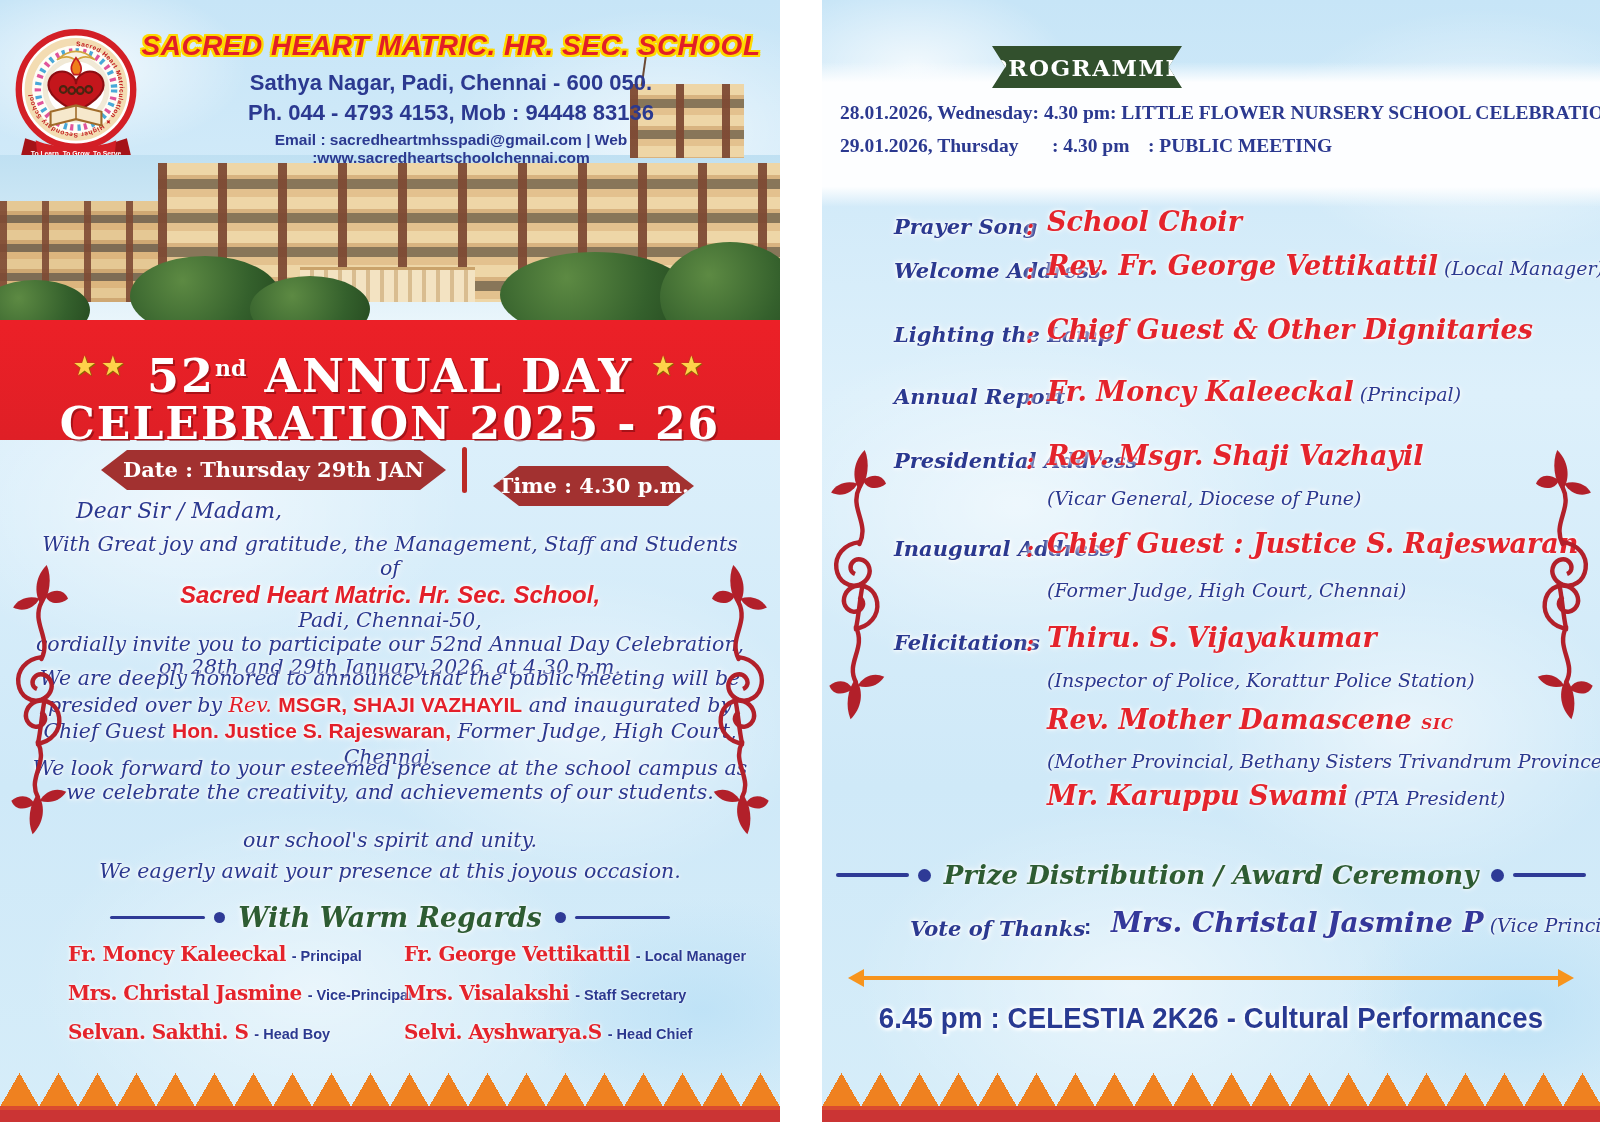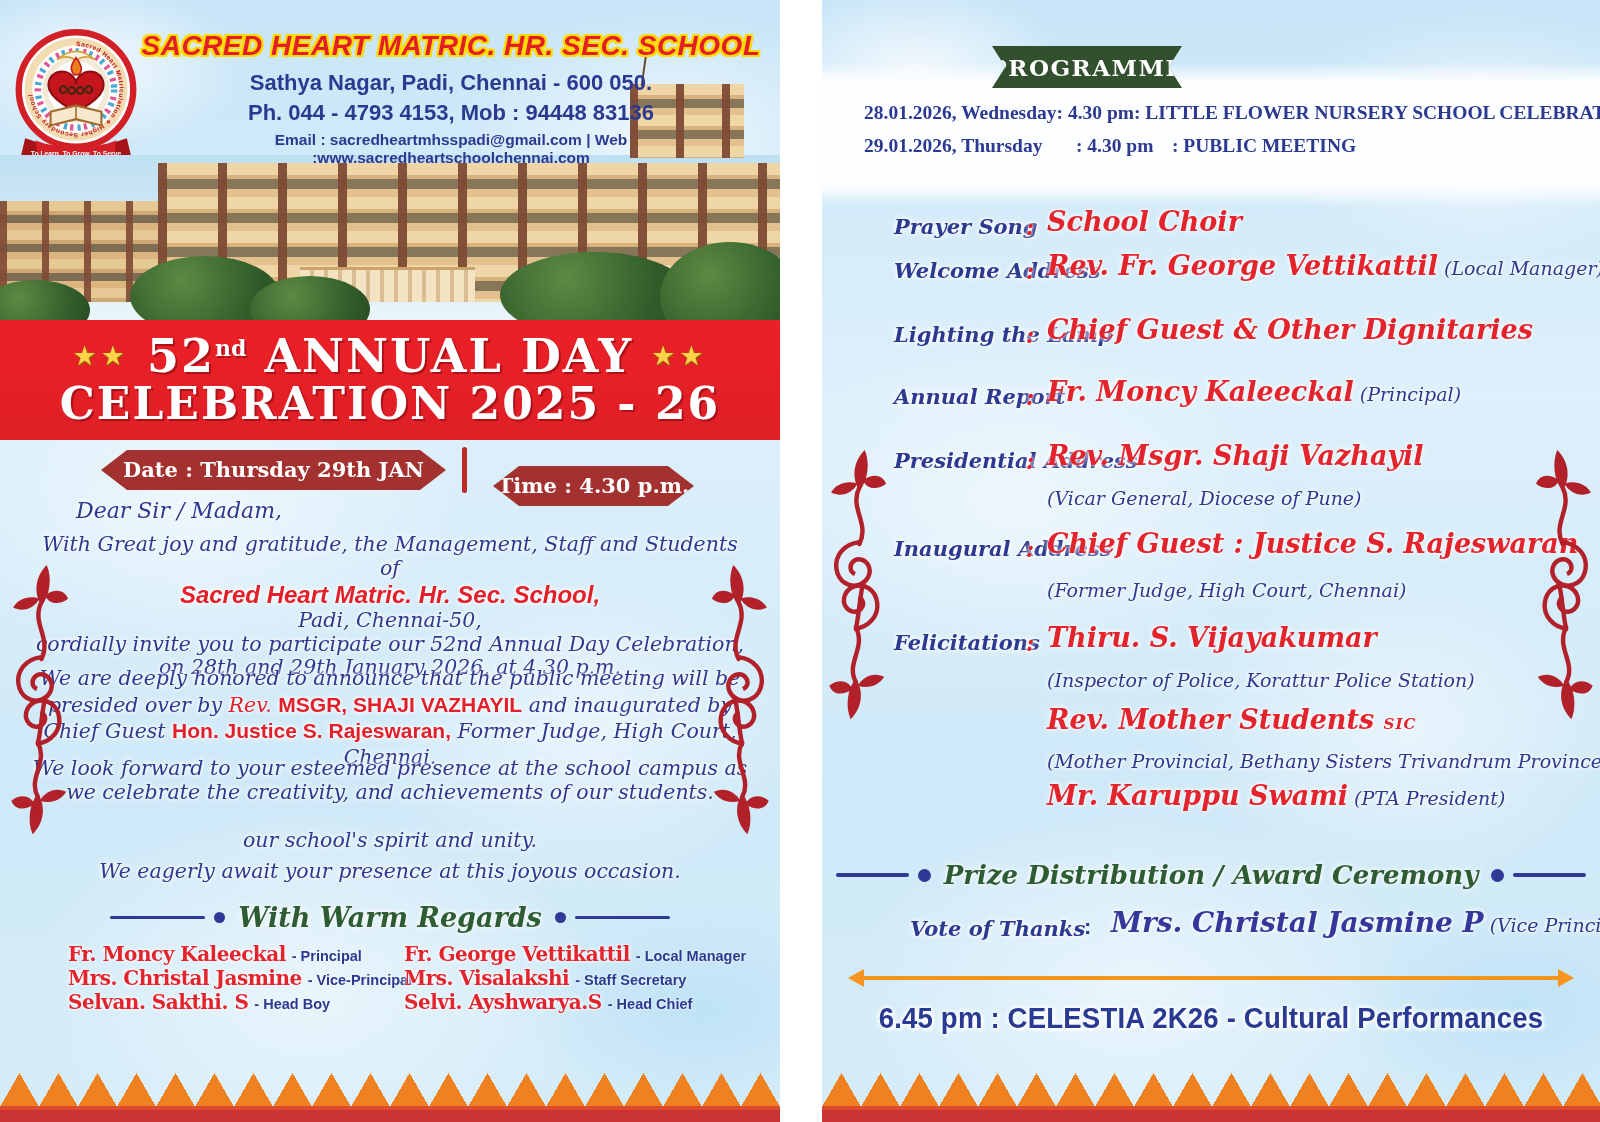--- a/index.html
+++ b/index.html
@@ -46,21 +46,21 @@
   .t1{left:130px;bottom:-14px;width:150px;height:80px;}
   .t2{left:250px;bottom:-20px;width:120px;height:66px;}
   .t3{left:500px;bottom:-16px;width:190px;height:86px;}
   .t4{left:660px;bottom:-30px;width:140px;height:110px;}
   .t5{left:-20px;bottom:-18px;width:110px;height:60px;}
 
   
   .banner{position:absolute;left:0;right:0;top:320px;height:120px;background:linear-gradient(180deg,#ec2027,#df1f26);color:#fff;text-align:center;z-index:2;}
   .banner-l1{margin-top:12px;display:flex;align-items:center;justify-content:center;gap:18px;}
   .b-title{font-family:"DejaVu Serif",serif;font-weight:700;font-size:46px;letter-spacing:2px;line-height:1.05;
-    text-shadow:2px 2px 0 rgba(120,8,12,.55);}
+    text-shadow:2px 2px 0 rgba(120,8,12,.55);margin-top:20px;}
   .b-title sup{font-size:22px;letter-spacing:0;}
   .banner-l2{font-family:"DejaVu Serif",serif;font-weight:700;font-size:44px;letter-spacing:2px;line-height:1.1;
     text-shadow:2px 2px 0 rgba(120,8,12,.55);}
   .star{font-size:27px;color:#ffd24a;letter-spacing:4px;text-shadow:0 0 2px #8a6a00,1px 1px 0 #8a6a00;}
 
   
   .badge{position:absolute;top:450px;height:40px;line-height:40px;background:#a23130;color:#fff;text-align:center;
     font-family:"DejaVu Serif",serif;font-weight:700;font-size:21px;
     clip-path:polygon(26px 0,calc(100% - 26px) 0,100% 50%,calc(100% - 26px) 100%,26px 100%,0 50%);}
   .badge-date{left:101px;width:345px;}
@@ -83,42 +83,42 @@
   
   .hdiv{display:flex;align-items:center;}
   .hdiv .ln{flex:1;height:3px;background:#2e3a96;border-radius:2px;}
   .hdiv .dot{width:11px;height:11px;border-radius:50%;background:#2e3a96;margin:0 9px;}
   .hdiv .txt{font-family:"DejaVu Serif",serif;font-style:italic;font-weight:700;color:#2e5c33;
     text-shadow:0 0 3px #fff,0 0 6px #fff;padding:0 4px;white-space:nowrap;}
   .regards{position:absolute;left:110px;right:110px;top:902px;}
   .regards .txt{font-size:27px;}
 
   
-  .sigs{position:absolute;left:68px;right:8px;top:942px;display:grid;grid-template-columns:336px auto;}
+  .sigs{position:absolute;left:68px;right:8px;top:942px;display:grid;grid-template-columns:336px auto;row-gap:15px;}
   .sig{white-space:nowrap;}
   .sig-name{font-family:"DejaVu Serif",serif;font-weight:700;font-size:20px;letter-spacing:-.5px;color:#e4242c;
     text-shadow:0 0 3px #fff,0 0 5px #fff;}
   .sig-role{font-size:14.5px;font-weight:800;color:#2b3990;margin-left:6px;text-shadow:0 0 3px #fff;}
 
   
   .zigzag{position:absolute;left:0;right:0;bottom:16px;height:33px;
     background:conic-gradient(from 0deg at 50% 0%, rgba(0,0,0,0) 0deg 150deg, #ef8120 150deg 210deg, rgba(0,0,0,0) 210deg 360deg);
     background-size:39px 33px;background-repeat:repeat-x;}
   .redband{position:absolute;left:0;right:0;bottom:0;height:16px;background:linear-gradient(180deg,#da4b2f 0 4px,#cb3434 4px);}
 
   
   .white-band{position:absolute;left:0;right:0;top:62px;height:145px;
     background:linear-gradient(180deg,rgba(255,255,255,0),#fdfeff 14%,#fdfeff 86%,rgba(255,255,255,0));}
   .ribbon{position:absolute;left:170px;top:46px;width:190px;height:42px;background:#32502d;color:#fff;
     display:flex;align-items:center;justify-content:center;font-family:"DejaVu Serif",serif;font-weight:700;
     font-size:23px;letter-spacing:1.5px;
     clip-path:polygon(0 0,100% 0,93% 50%,100% 100%,0 100%,7% 50%);}
   .sched{position:absolute;left:18px;right:6px;top:102px;color:#2b3990;font-family:"Liberation Serif",serif;font-weight:700;font-size:19.5px;}
   .sched-row{display:flex;margin-bottom:11px;white-space:nowrap;}
-  .sched-date{width:212px;margin-left:24px;}
+  .sched-date{width:212px;}
   .sched-time{width:96px;}
 
   .prow{position:absolute;left:0;right:0;}
   .plabel{position:absolute;left:72px;top:0;font-size:21px;font-weight:700;white-space:nowrap;}
   .pcolon{position:absolute;left:204px;top:0;font-size:22px;font-weight:700;color:#e3202a;}
   .pvalue{position:absolute;left:225px;top:-8px;font-family:"DejaVu Serif",serif;font-style:italic;font-weight:700;
     font-size:27px;color:#e4242c;white-space:nowrap;text-shadow:0 0 3px #fff,0 0 6px #fff;}
   .pvalue .inote{font-size:19px;color:#2b3990;font-weight:400;margin-left:6px;}
   .pvalue .vsuf{font-size:15px;letter-spacing:1px;}
   .pnote{position:absolute;left:225px;top:0;font-size:19px;white-space:nowrap;}
@@ -346,21 +346,21 @@
     </div>
     <div class="prow r7 script">
       <span class="plabel">Felicitations</span>
       <span class="pcolon">:</span>
       <span class="pvalue">Thiru. S. Vijayakumar</span>
     </div>
     <div class="prow r7n script">
       <span class="pnote">(Inspector of Police, Korattur Police Station)</span>
     </div>
     <div class="prow r8 script">
-      <span class="pvalue"><span>Rev. Mother Students</span> <span class="vsuf">SIC</span></span>
+      <span class="pvalue"><span>Rev. Mother Damascene</span> <span class="vsuf">SIC</span></span>
     </div>
     <div class="prow r8n script">
       <span class="pnote">(Mother Provincial, Bethany Sisters Trivandrum Province)</span>
     </div>
     <div class="prow r9 script">
       <span class="pvalue"><span>Mr. Karuppu Swami</span><span class="inote script">(PTA President)</span></span>
     </div>
 
     <div class="hdiv award">
       <div class="ln"></div>

